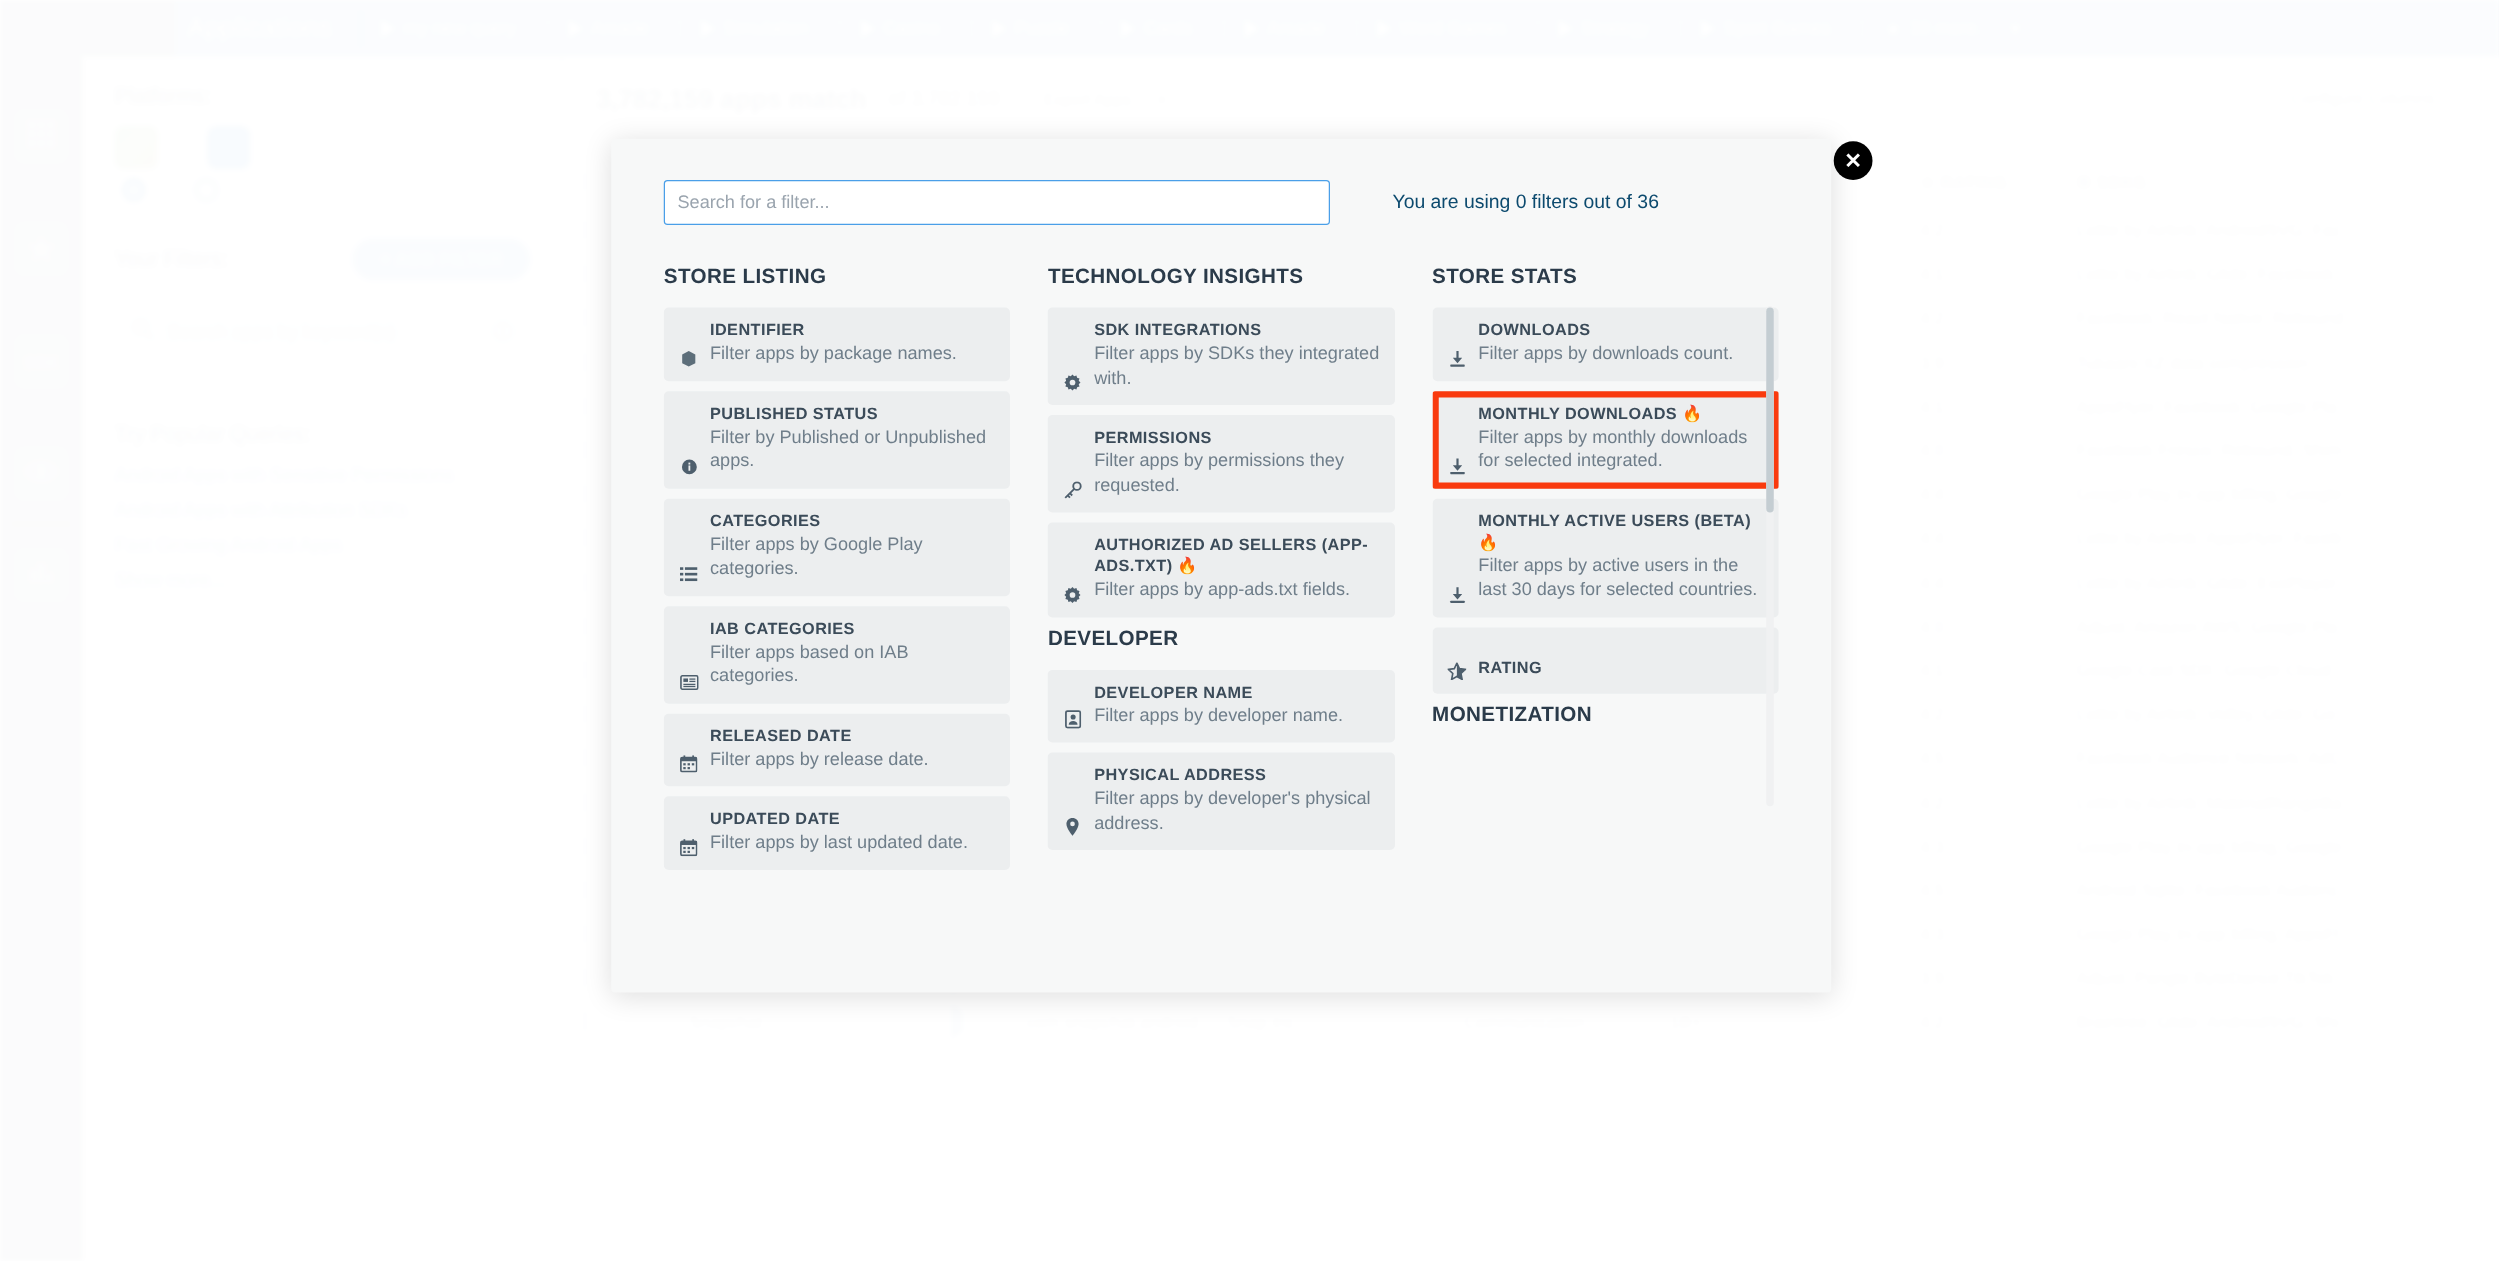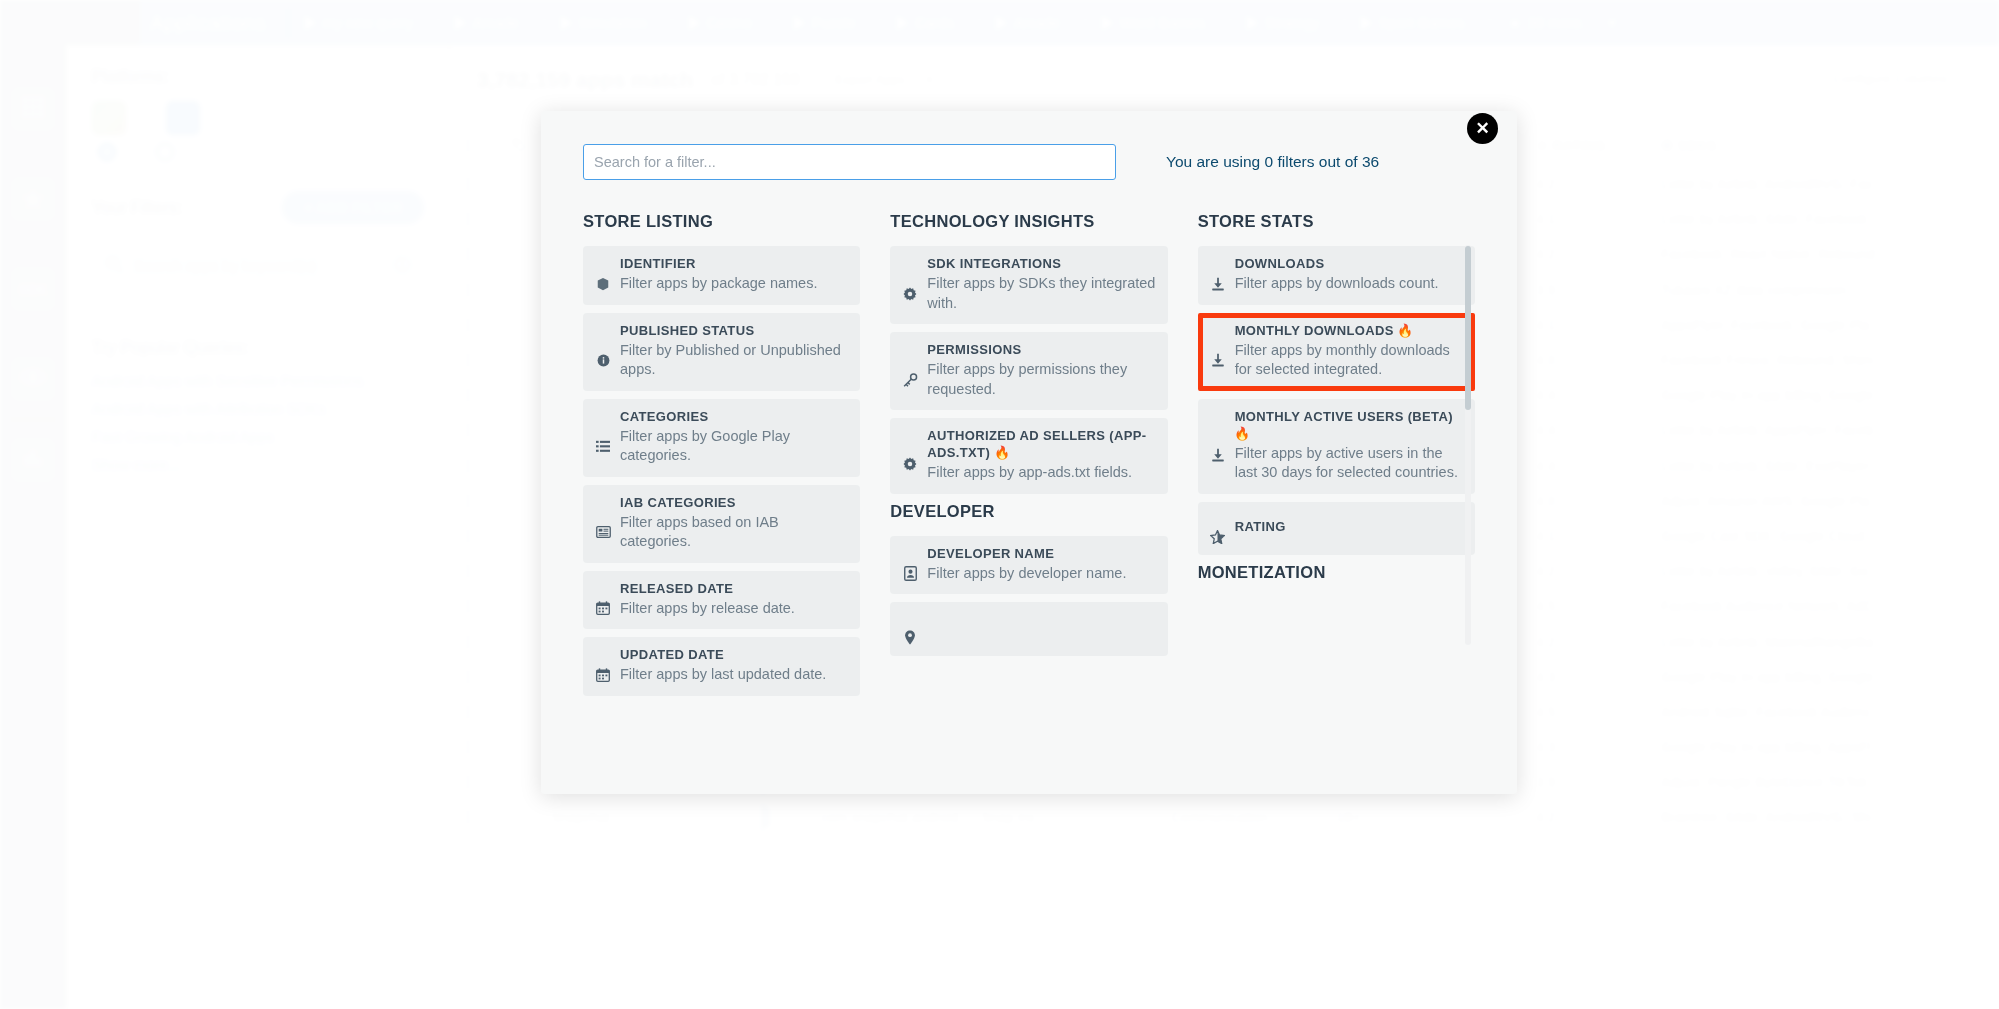--- a/index.html
+++ b/index.html
@@ -130,21 +130,21 @@
   .c-sort{ width:60px; }
   .c-rate{ width:125px; }
   .c-sdk { flex:1; white-space:nowrap; overflow:hidden; }
   .tri-sm {
     width:0;height:0;border-left:9px solid #eef3f8;
     border-top:6px solid transparent;border-bottom:6px solid transparent;
   }
 
   
   #filter-modal {
-    position:absolute; left:541px; top:111px; width:976px; height:683px;
+    position:absolute; left:489px; top:111px; width:976px; height:683px;
     background:#f7f8f8; border-radius:3px;
     box-shadow: 0 3px 22px rgba(0,0,0,0.13);
     z-index: 20;
     overflow: hidden;
   }
   .modal-close {
     position:absolute; left:1467px; top:113px; width:31px; height:31px;
     border-radius:50%; background:#000000; color:#ffffff;
     display:flex; align-items:center; justify-content:center;
     font-size:17px; font-weight:700; z-index:30; cursor:pointer;
@@ -167,21 +167,21 @@
   }
   .col { width: 288px; }
   .col-head {
     font-size:16.5px; font-weight:700; color:#2b3b4a;
     letter-spacing:.3px; margin-bottom:15px; margin-top:2px;
   }
   .col-head.sub { }
   .fcard {
     background:#eceeef; border-radius:4px;
     padding: 9px 12px 11px 12px; margin-bottom: 8px;
-    display:flex; gap:9px; align-items:center;
+    display:flex; gap:9px; align-items:flex-end;
     position:relative;
   }
   .fcard .fc-ico {
     width:16px; min-width:16px; color:#4e5f6d; font-size:13px;
     display:flex; align-items:center; justify-content:center;
     margin-top: 19px;
   }
   .fcard .fc-body { flex:1; }
   .fc-title {
     font-size:13px; font-weight:700; color:#3b4b59;
@@ -790,20 +790,24 @@
             <div class="fc-desc">Filter apps by developer name.</div>
           </div>
         </div>
         <div class="fcard">
           <span class="fc-ico">
             <svg width="12" height="15" viewBox="0 0 12 16" fill="#4e5f6d">
               <path d="M6 0.4C3 .4.8 2.6.8 5.6c0 3.9 5.2 10 5.2 10s5.2-6.1 5.2-10C11.2 2.6 9 .4 6 .4z"></path>
               <circle cx="6" cy="5.5" r="2" fill="#eceeef"></circle>
             </svg>
           </span>
+          <div class="fc-body">
+            <div class="fc-title">PHYSICAL ADDRESS</div>
+            <div class="fc-desc">Filter apps by developer's physical address.</div>
+          </div>
         </div>
       </div>
     <div class="col col-clip" id="col-2">
         <div class="col-head">STORE STATS</div>
         <div class="fcard">
           <span class="fc-ico">
             <svg width="14" height="14" viewBox="0 0 16 16" fill="#4e5f6d">
               <path d="M7 0.8h2v6.3h3.3L8 12.2 3.7 7.1H7z"></path>
               <rect x="1.4" y="13.2" width="13.2" height="2.1" rx=".6"></rect>
             </svg>

